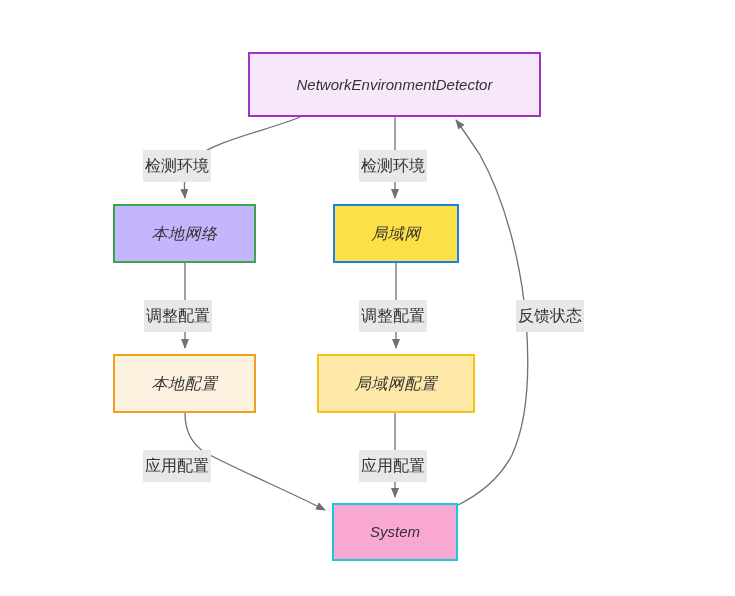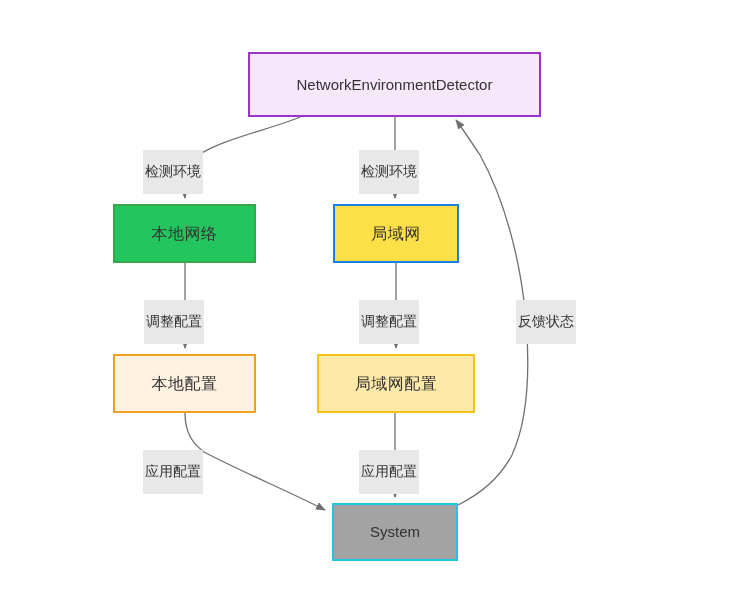--- a/index.html
+++ b/index.html
@@ -29,72 +29,72 @@
   .node {
     position: absolute;
     box-sizing: border-box;
     display: flex;
     align-items: center;
     justify-content: center;
     border-style: solid;
     border-width: 2px;
     text-align: center;
     z-index: 2;
+    font-style: italic;
   }
   .node-label {
     font-size: 15px;
     color: #333333;
     line-height: 1.2;
     white-space: nowrap;
   }
   .node-label.cjk {
     font-size: 16px;
     letter-spacing: 0.5px;
   }
   
   #node-detector {
     left: 248px; top: 52px; width: 293px; height: 65px;
     border-color: #9d33c9;
     background: #f6e7fb;
   }
   #node-local-network {
     left: 113px; top: 204px; width: 143px; height: 59px;
     border-color: #37a74a;
-    background: #22c55e;
+    background: #c4b5fd;
   }
   #node-lan {
     left: 333px; top: 204px; width: 126px; height: 59px;
     border-color: #1980e6;
     background: #fde047;
   }
   #node-local-config {
     left: 113px; top: 354px; width: 143px; height: 59px;
     border-color: #f0a020;
     background: #fdf1e0;
   }
   #node-lan-config {
     left: 317px; top: 354px; width: 158px; height: 59px;
     border-color: #f5c218;
     background: #ffe9a8;
   }
   #node-system {
     left: 332px; top: 503px; width: 126px; height: 58px;
     border-color: #1ac7e0;
-    background: #a3a3a3;
+    background: #f9a8d4;
   }
   .edge-label {
     position: absolute;
     background: #e8e8e8;
     color: #333333;
-    font-size: 14px;
+    font-size: 16px;
     line-height: 18px;
-    padding: 13px 2px;
+    padding: 7px 2px;
     white-space: nowrap;
     z-index: 3;
-    font-family: Liberation Mono, monospace;
   }
   #label-detect-left  { left: 143px; top: 150px; }
   #label-detect-right { left: 359px; top: 150px; }
   #label-adjust-left  { left: 144px; top: 300px; }
   #label-adjust-right { left: 359px; top: 300px; }
   #label-feedback     { left: 482px; top: 300px; margin-left: 34px; }
   #label-apply-left   { left: 143px; top: 450px; }
   #label-apply-right  { left: 359px; top: 450px; }
 </style>
 </head>

